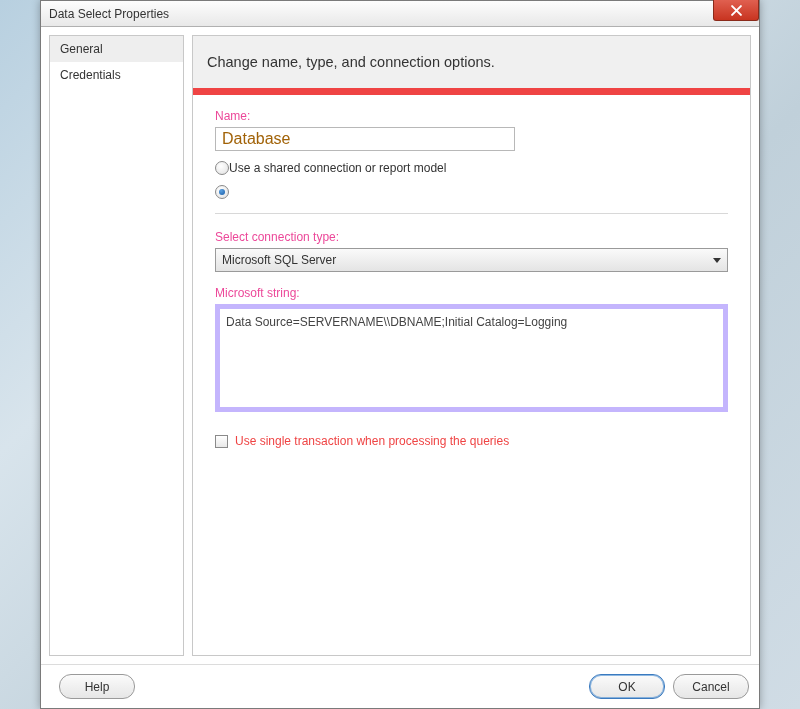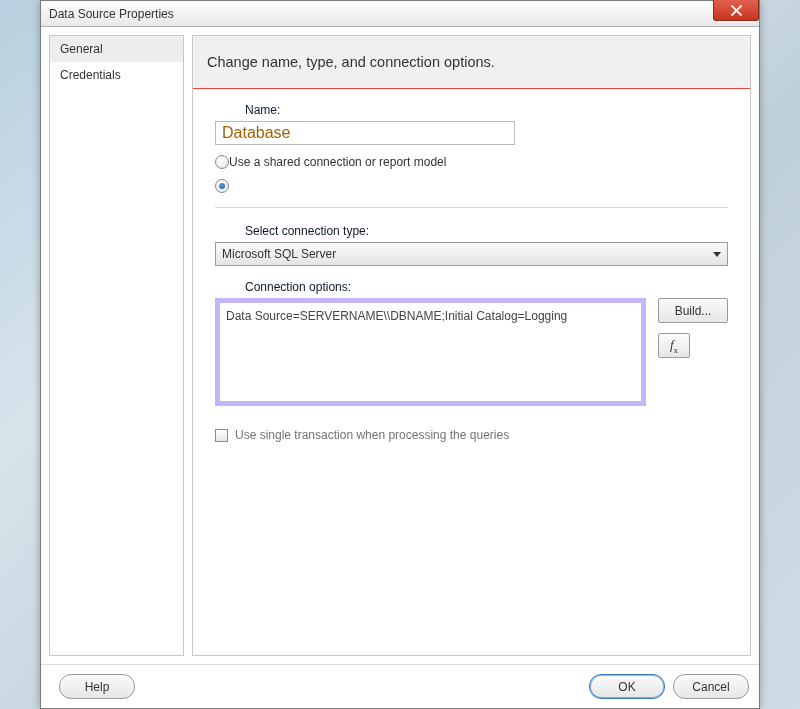--- a/index.html
+++ b/index.html
@@ -76,28 +76,28 @@
       background: #fff;
       display: flex;
       flex-direction: column;
       overflow: hidden;
     }
     .content-header {
       background: #f0f0f0;
       padding: 18px 14px;
       font-size: 14.5px;
       color: #333;
-      border-bottom: 1px solid #ef4444;
+      border-bottom: 7px solid #ef4444;
     }
     .content-body {
       flex: 1;
       padding: 14px 22px 10px 22px;
       overflow: auto;
     }
-    .field-label { color: #0f172a; margin-bottom: 4px; margin-left: 30px; }
+    .field-label { color: #ec4899; margin-bottom: 4px; }
     .text-input {
       width: 300px;
       height: 24px;
       padding: 2px 6px;
       border: 1px solid #b8b8b8;
       font-family: inherit;
       font-size: 16px;
       color: #a16207;
     }
     .radio-row {
@@ -166,21 +166,21 @@
       color: #333;
       cursor: pointer;
       border-radius: 2px;
       padding: 0 10px;
       display: inline-flex;
       align-items: center;
       justify-content: center;
     }
     .btn.fx { width: 32px; font-style: italic; font-family: "Times New Roman", serif; font-size: 13px;}
     .test-row { display: flex; justify-content: flex-end; margin-top: 26px; }
-    .check-row { display: flex; align-items: center; gap: 7px; margin-top: 22px; color: #737373; }
+    .check-row { display: flex; align-items: center; gap: 7px; margin-top: 22px; color: #ef4444; }
     .checkbox {
       width: 13px; height: 13px;
       border: 1px solid #8a8a8a;
       background: linear-gradient(#fff, #e8e8e8);
       cursor: pointer;
     }
     .dialog-footer {
       border-top: 1px solid #dcdcdc;
       padding: 9px 10px;
       display: flex;
@@ -202,21 +202,21 @@
     .footer-btn.default {
       border: 1px solid #3a7abf;
       box-shadow: 0 0 0 1px rgba(70,140,210,0.6) inset;
     }
   </style>
 </head>
 <body>
 
 <div class="dialog">
   <div class="titlebar">
-    <span class="titlebar-title">Data Source Properties</span>
+    <span class="titlebar-title">Data Select Properties</span>
     <div class="close-btn">
       <svg viewBox="0 0 10 10">
         <path d="M1 1 L9 9 M9 1 L1 9" stroke="#fff" stroke-width="1.8" stroke-linecap="round"></path>
       </svg>
     </div>
   </div>
 
   <div class="dialog-body">
     <div class="sidebar">
       <div class="sidebar-item selected">
@@ -243,29 +243,23 @@
         </div>
 
         <hr class="hr">
 
         <div class="field-label">Select connection type:</div>
         <div class="dropdown" style="margin-top:4px;">
           <span>Microsoft SQL Server</span>
           <span class="dropdown-arrow"></span>
         </div>
 
-        <div class="field-label" style="margin-top:14px;">Connection options:</div>
+        <div class="field-label" style="margin-top:14px;">Microsoft string:</div>
         <div class="conn-row">
           <textarea class="conn-textarea" style="">Data Source=SERVERNAME\\DBNAME;Initial Catalog=Logging</textarea>
-          <div class="side-btns">
-            <button class="btn" style="width:70px;">Build...</button>
-            <button class="btn fx">
-              <span><i>f</i><sub style="font-size:9px;font-style:normal;">x</sub></span>
-            </button>
-          </div>
         </div>
 
 
         <div class="check-row">
           <span class="checkbox"></span>
           <span>Use single transaction when processing the queries</span>
         </div>
 
       </div>
     </div>

